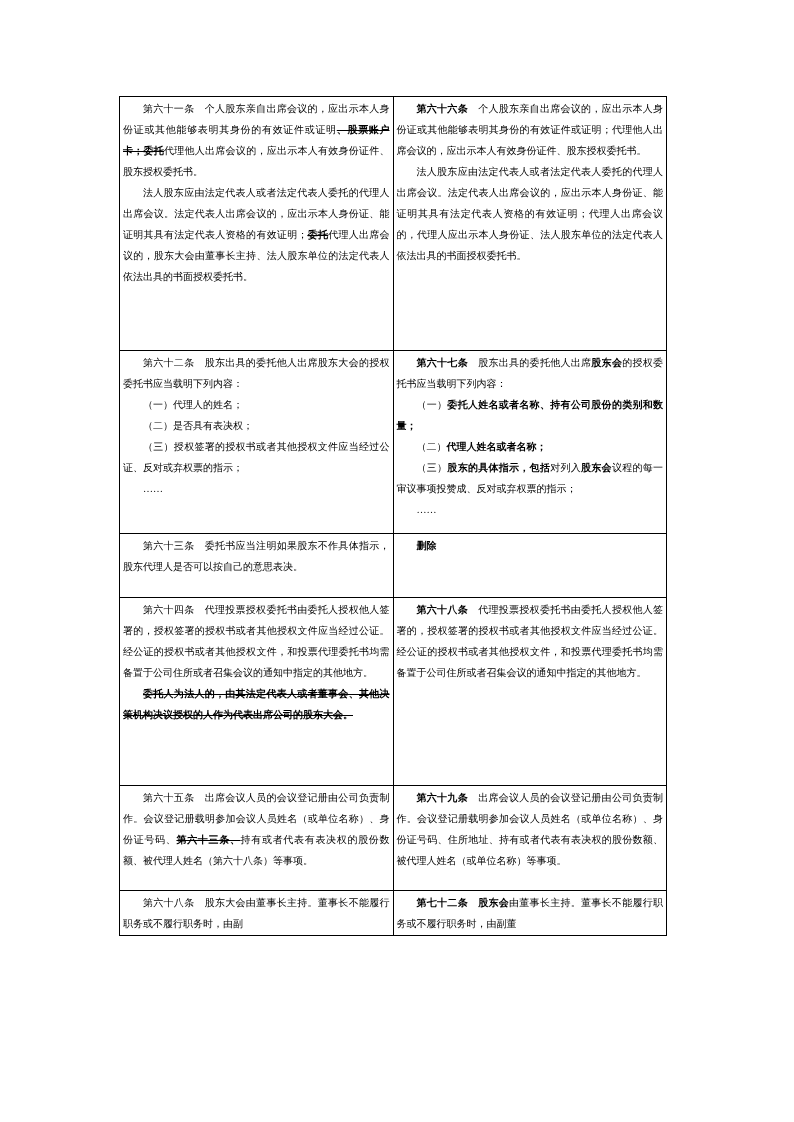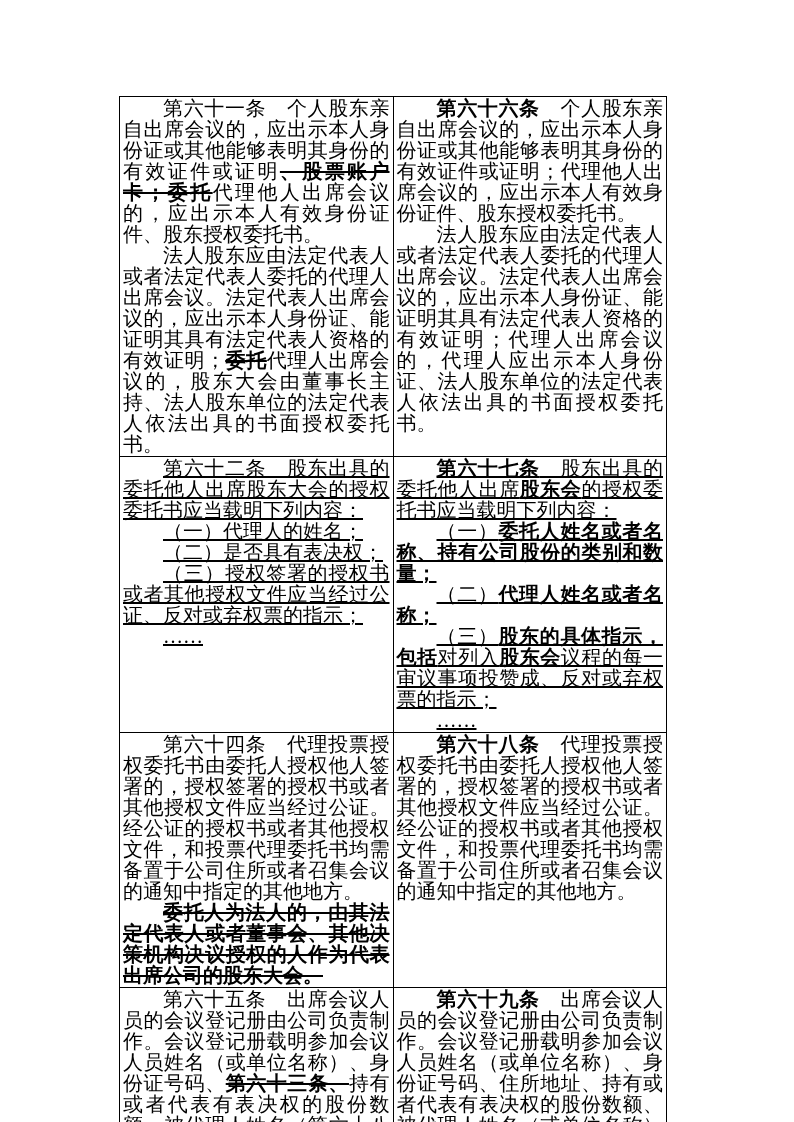--- a/index.html
+++ b/index.html
@@ -22,21 +22,21 @@
   }
   table.cmp td {
     border: 1px solid #000000;
     vertical-align: top;
     padding: 1px 3px;
     width: 50%;
     overflow: hidden;
   }
   table.cmp p {
     margin: 0;
-    font-size: 20px;
+    font-size: 10px;
     line-height: 21px;
     text-indent: 2em;
     text-align: justify;
     text-justify: inter-ideograph;
     word-break: break-all;
   }
   .bold { font-weight: bold; }
   .strike { text-decoration: line-through; text-decoration-color: #000; }
 </style>
 </head>
@@ -48,48 +48,64 @@
         <tr style="height: 254px;">
           <td>
             <p><span>第六十一条　个人股东亲自出席会议的，应出示本人身份证或其他能够表明其身份的有效证件或证明</span><span class="bold strike">、股票账户卡；委托</span><span>代理他人出席会议的，应出示本人有效身份证件、股东授权委托书。</span></p>
             <p><span>法人股东应由法定代表人或者法定代表人委托的代理人出席会议。法定代表人出席会议的，应出示本人身份证、能证明其具有法定代表人资格的有效证明；</span><span class="bold strike">委托</span><span>代理人出席会议的，股东大会由董事长主持、法人股东单位的法定代表人依法出具的书面授权委托书。</span></p>
           </td>
           <td>
             <p><span class="bold">第六十六条</span><span>　个人股东亲自出席会议的，应出示本人身份证或其他能够表明其身份的有效证件或证明；代理他人出席会议的，应出示本人有效身份证件、股东授权委托书。</span></p>
             <p><span>法人股东应由法定代表人或者法定代表人委托的代理人出席会议。法定代表人出席会议的，应出示本人身份证、能证明其具有法定代表人资格的有效证明；代理人出席会议的，代理人应出示本人身份证、法人股东单位的法定代表人依法出具的书面授权委托书。</span></p>
           </td>
         </tr>
-        <tr style="height: 183px; text-decoration: underline;">
+        <tr style="height: 183px;">
           <td>
             <p><span>第六十二条　股东出具的委托他人出席股东大会的授权委托书应当载明下列内容：</span></p>
             <p><span>（一）代理人的姓名；</span></p>
             <p><span>（二）是否具有表决权；</span></p>
             <p><span>（三）授权签署的授权书或者其他授权文件应当经过公证、反对或弃权票的指示；</span></p>
             <p><span>……</span></p>
           </td>
           <td>
             <p><span class="bold">第六十七条</span><span>　股东出具的委托他人出席</span><span class="bold">股东会</span><span>的授权委托书应当载明下列内容：</span></p>
             <p><span>（一）</span><span class="bold">委托人姓名或者名称、持有公司股份的类别和数量；</span></p>
             <p><span>（二）</span><span class="bold">代理人姓名或者名称；</span></p>
             <p><span>（三）</span><span class="bold">股东的具体指示，包括</span><span>对列入</span><span class="bold">股东会</span><span>议程的每一审议事项投赞成、反对或弃权票的指示；</span></p>
             <p><span>……</span></p>
+          </td>
+        </tr>
+        <tr style="height: 64px;">
+          <td>
+            <p><span>第六十三条　委托书应当注明如果股东不作具体指示，股东代理人是否可以按自己的意思表决。</span></p>
+          </td>
+          <td>
+            <p><span class="bold">删除</span></p>
           </td>
         </tr>
         <tr style="height: 188px;">
           <td>
             <p><span>第六十四条　代理投票授权委托书由委托人授权他人签署的，授权签署的授权书或者其他授权文件应当经过公证。经公证的授权书或者其他授权文件，和投票代理委托书均需备置于公司住所或者召集会议的通知中指定的其他地方。</span></p>
             <p><span class="bold strike">委托人为法人的，由其法定代表人或者董事会、其他决策机构决议授权的人作为代表出席公司的股东大会。</span></p>
           </td>
           <td>
             <p><span class="bold">第六十八条</span><span>　代理投票授权委托书由委托人授权他人签署的，授权签署的授权书或者其他授权文件应当经过公证。经公证的授权书或者其他授权文件，和投票代理委托书均需备置于公司住所或者召集会议的通知中指定的其他地方。</span></p>
           </td>
         </tr>
         <tr style="height: 105px;">
           <td>
             <p><span>第六十五条　出席会议人员的会议登记册由公司负责制作。会议登记册载明参加会议人员姓名（或单位名称）、身份证号码、</span><span class="bold strike">第六十三条、</span><span>持有或者代表有表决权的股份数额、被代理人姓名（第六十八条）等事项。</span></p>
           </td>
           <td>
             <p><span class="bold">第六十九条</span><span>　出席会议人员的会议登记册由公司负责制作。会议登记册载明参加会议人员姓名（或单位名称）、身份证号码、住所地址、持有或者代表有表决权的股份数额、被代理人姓名（或单位名称）等事项。</span></p>
           </td>
         </tr>
+        <tr style="height: 40px;">
+          <td>
+            <p><span>第六十八条　股东大会由董事长主持。董事长不能履行职务或不履行职务时，由副</span></p>
+          </td>
+          <td>
+            <p><span class="bold">第七十二条　股东会</span><span>由董事长主持。董事长不能履行职务或不履行职务时，由副董</span></p>
+          </td>
+        </tr>
       </tbody>
   </table>
 </div>
 
 </body></html>

